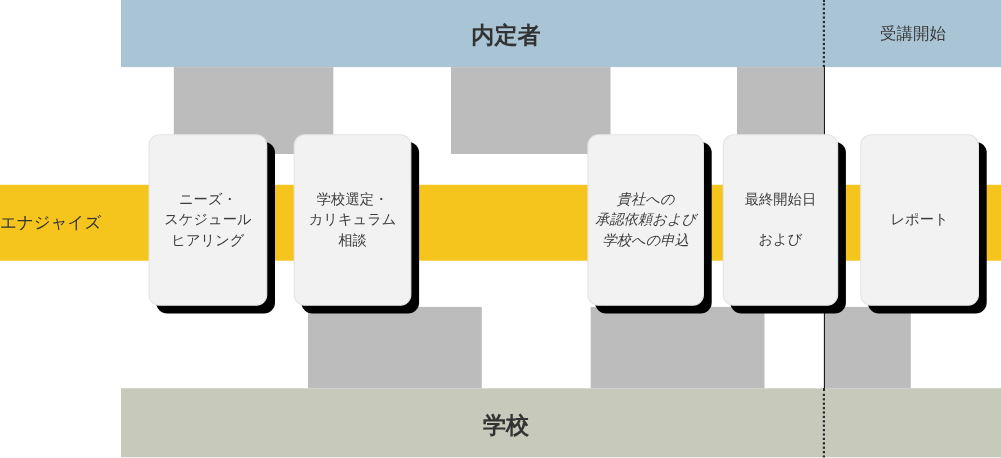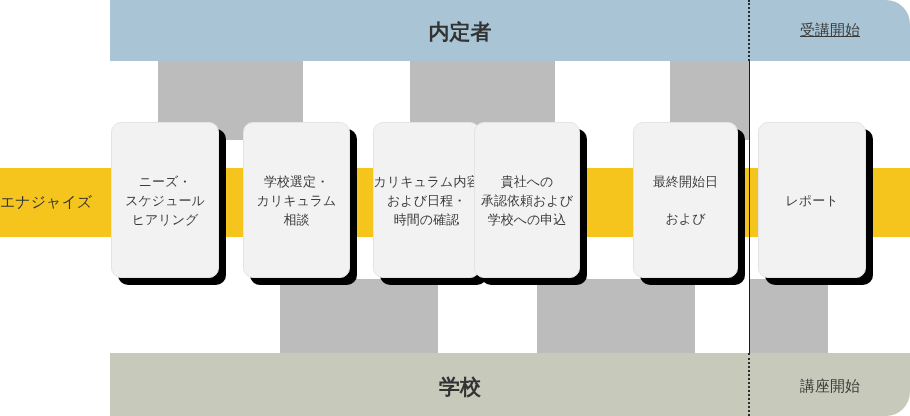--- a/index.html
+++ b/index.html
@@ -1,30 +1,30 @@
 <!DOCTYPE html>
 <html><head>
 <meta charset="utf-8">
 <style>
   * { margin:0; padding:0; box-sizing:border-box; }
   body { background:#fff; font-family:"DejaVu Sans","Liberation Sans",sans-serif; }
-  .canvas { position:relative; width:910px; height:416px; background:#ffffff; overflow:hidden;border-radius:24px; }
+  .canvas { position:relative; width:910px; height:416px; background:#ffffff; overflow:hidden; }
 
   
   .lane-top    { position:absolute; left:110px; top:0;     width:800px; height:61px;  background:#a9c5d5; z-index:0; }
   .band-middle { position:absolute; left:0;     top:168px; width:910px; height:69px;  background:#f5c41d; z-index:0; }
   .lane-bottom { position:absolute; left:110px; top:353px; width:800px; height:63px;  background:#c7c9ba; z-index:0; }
 
   .lane-title  { position:absolute; left:110px; width:700px; text-align:center;
                  font-size:21px; font-weight:bold; color:#333; z-index:5; }
   .lane-title.top    { top:18px; }
   .lane-title.bottom { top:373px; }
   .phase-label { position:absolute; left:750px; width:160px; text-align:center;
                  font-size:15px; color:#3a3a3a; z-index:5; }
-  .phase-label.top    { top:21px;text-decoration:underline; }
+  .phase-label.top    { top:21px; }
   .phase-label.bottom { top:377px; }
   .actor-label { position:absolute; left:0; top:193px; width:116px; text-align:left;
                  font-size:15px; color:#333; z-index:5; }
 
   
   .conn { position:absolute; background:#bcbcbc; z-index:1; }
   .conn-t1 { left:158px; top:61px;  width:145px; height:79px; }
   .conn-t2 { left:410px; top:61px;  width:145px; height:79px; }
   .conn-t3 { left:670px; top:61px;  width:79px;  height:79px; }
   .conn-b1 { left:280px; top:279px; width:158px; height:74px; }
@@ -35,26 +35,26 @@
   .vline-dot { position:absolute; left:748px; width:0; border-left:2px dotted #2b2b2b; z-index:2; }
   .vline-dot.seg-top    { top:0;     height:61px; }
   .vline-dot.seg-bottom { top:353px; height:63px; }
   .vline-solid { position:absolute; left:749px; top:61px; width:1px; height:292px; background:#1b1b1b; z-index:2; }
 
   
   .card { position:absolute; top:122px; height:156px; background:#f2f2f2;
           border:1px solid #e4e4e4; border-radius:10px;
           box-shadow:7px 7px 0 0 #000;
           display:flex; flex-direction:column; align-items:center; justify-content:center;
-          text-align:center; font-size:13px; line-height:19px; color:#3c3c3c; z-index:3; }
+          text-align:center; font-size:13px; line-height:19px; color:#3c3c3c; z-index:3;margin-left:24px; }
   .card span { display:block; white-space:nowrap; }
   .card.c1 { left:111px; width:108px; }
   .card.c2 { left:243px; width:107px; }
   .card.c3 { left:373px; width:107px; }
-  .card.c4 { left:474px; width:106px; }
+  .card.c4 { left:510px; width:106px;font-style:italic; }
   .card.c5 { left:633px; width:105px;gap:18px; }
   .card.c6 { left:758px; width:108px;text-align:center; }
 </style>
 </head>
 <body>
 
 <div class="canvas">
 
   <div class="lane-top"></div>
   <div class="band-middle"></div>
@@ -68,36 +68,30 @@
   <div class="conn conn-b3"></div>
 
   <div class="vline-dot seg-top"></div>
   <div class="vline-solid"></div>
   <div class="vline-dot seg-bottom"></div>
 
   <div class="lane-title top">内定者</div>
   <div class="phase-label top">受講開始</div>
   <div class="actor-label">エナジャイズ</div>
   <div class="lane-title bottom">学校</div>
-  <div class="phase-label bottom">講座開始</div>
 
   <div class="card c1">
     <span>ニーズ・</span>
     <span>スケジュール</span>
     <span>ヒアリング</span>
   </div>
   <div class="card c2">
     <span>学校選定・</span>
     <span>カリキュラム</span>
     <span>相談</span>
-  </div>
-  <div class="card c3">
-    <span>カリキュラム内容</span>
-    <span>および日程・</span>
-    <span>時間の確認</span>
   </div>
   <div class="card c4">
     <span>貴社への</span>
     <span>承認依頼および</span>
     <span>学校への申込</span>
   </div>
   <div class="card c5">
     <span>最終開始日</span>
     <span>および</span>
   </div>

